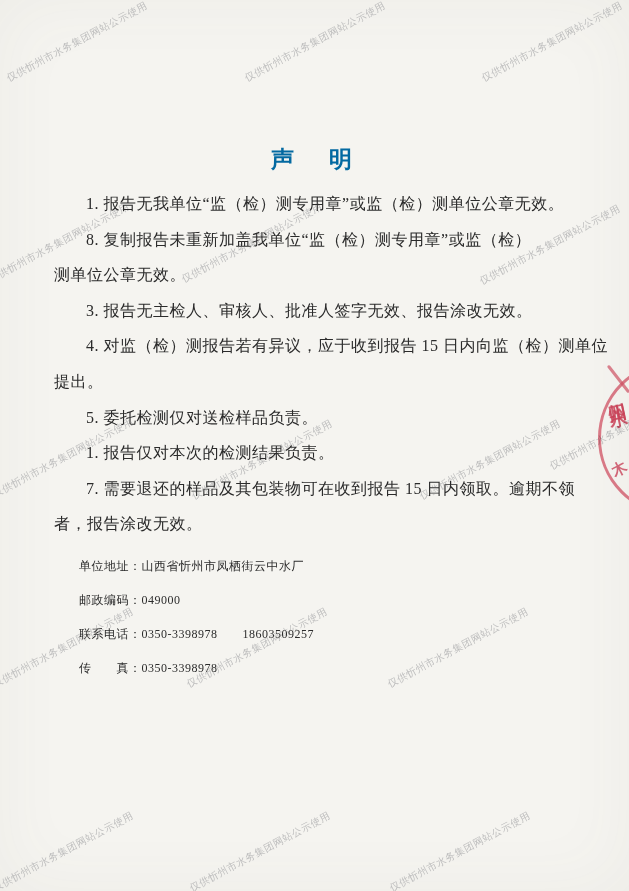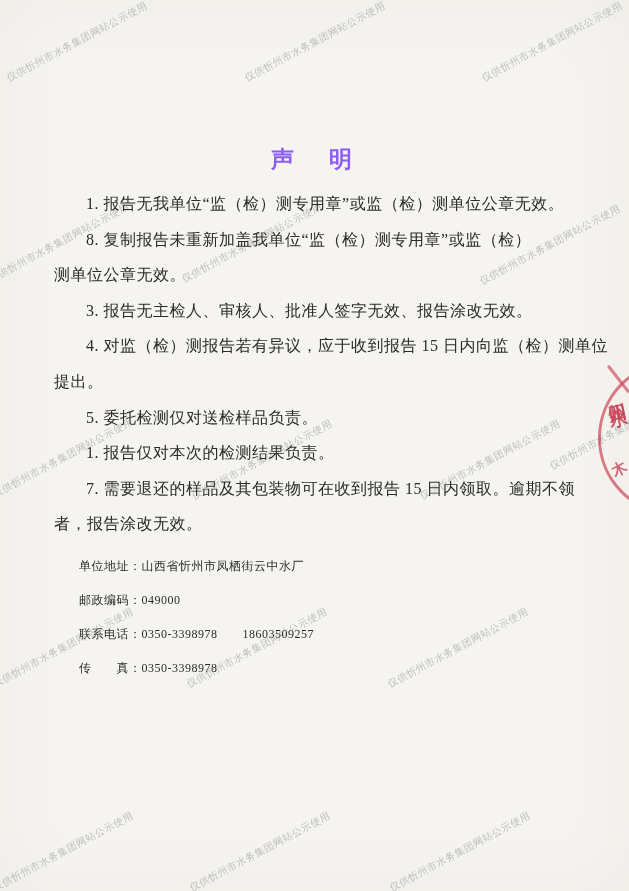--- a/index.html
+++ b/index.html
@@ -29,21 +29,21 @@
   }
   
   .content{position:absolute;inset:0;z-index:2;color:#2b2b2b;}
   .title{
     position:absolute;top:144px;left:0;right:0;
     text-align:center;
     font-family:"DejaVu Sans","Liberation Sans",sans-serif;
     font-weight:bold;
     font-size:23px;
     letter-spacing:6px;
-    color:#8b5cf6;
+    color:#0369a1;
   }
   .lines{
     position:absolute;top:186px;left:54px;right:20px;
   }
   .lines p{
     margin:0;
     font-size:16px;
     line-height:35.6px;
     letter-spacing:0.5px;
     white-space:nowrap;

